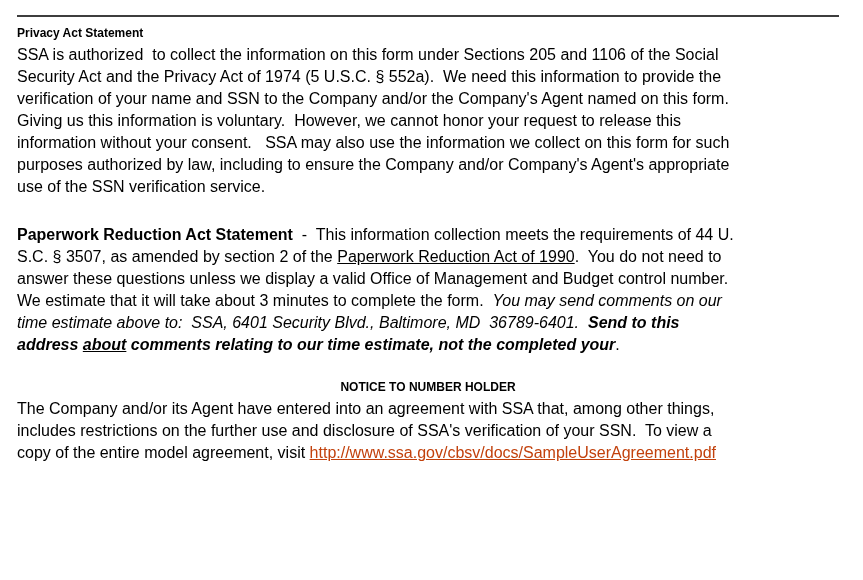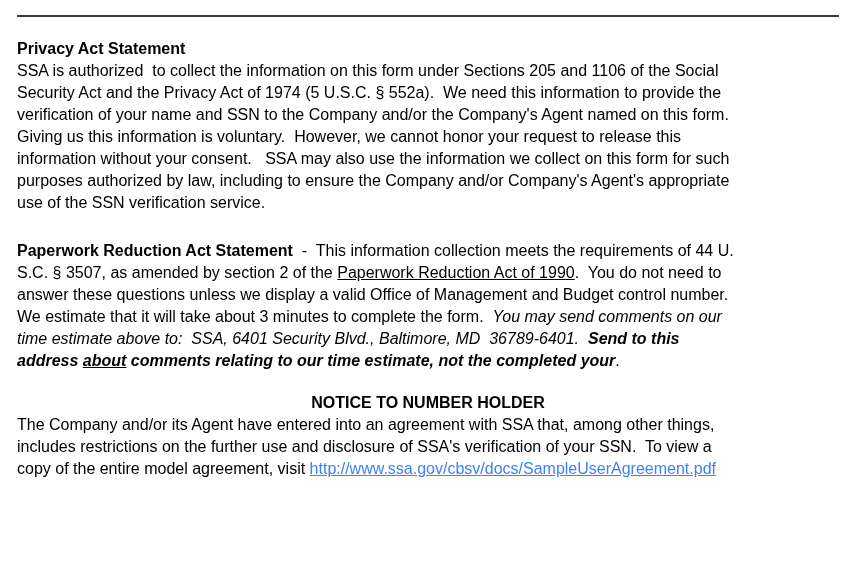--- a/index.html
+++ b/index.html
@@ -19,24 +19,24 @@
   .page {
     padding: 0 24px 0 17px;
   }
   .top-rule {
     border: 0;
     border-top: 2px solid #3d3d3d;
     margin: 15px 0 0 0;
     height: 0;
   }
   h3.heading {
-    font-size: 16px;
+    font-size: 12px;
     line-height: 22px;
     font-weight: bold;
-    margin: 21px 0 0 0;
+    margin: 5px 0 0 0;
   }
   h3.notice-heading {
     margin-top: 20px;
     text-align: center;
   }
   p.para {
     margin: 0;
     white-space: pre-wrap;
   }
   p.paperwork {
@@ -44,21 +44,21 @@
   }
   .b { font-weight: bold; }
   .i { font-style: italic; }
   .u { text-decoration: underline; }
   .tearoff {
     margin-top: 48px;
     white-space: pre;
     overflow: hidden;
   }
   a.doc-link {
-    color: #3b82f6;
+    color: #c2410c;
     text-decoration: underline;
     cursor: pointer;
   }
 </style>
 </head>
 <body>
 
 <div class="page">
 
   <hr class="top-rule">

